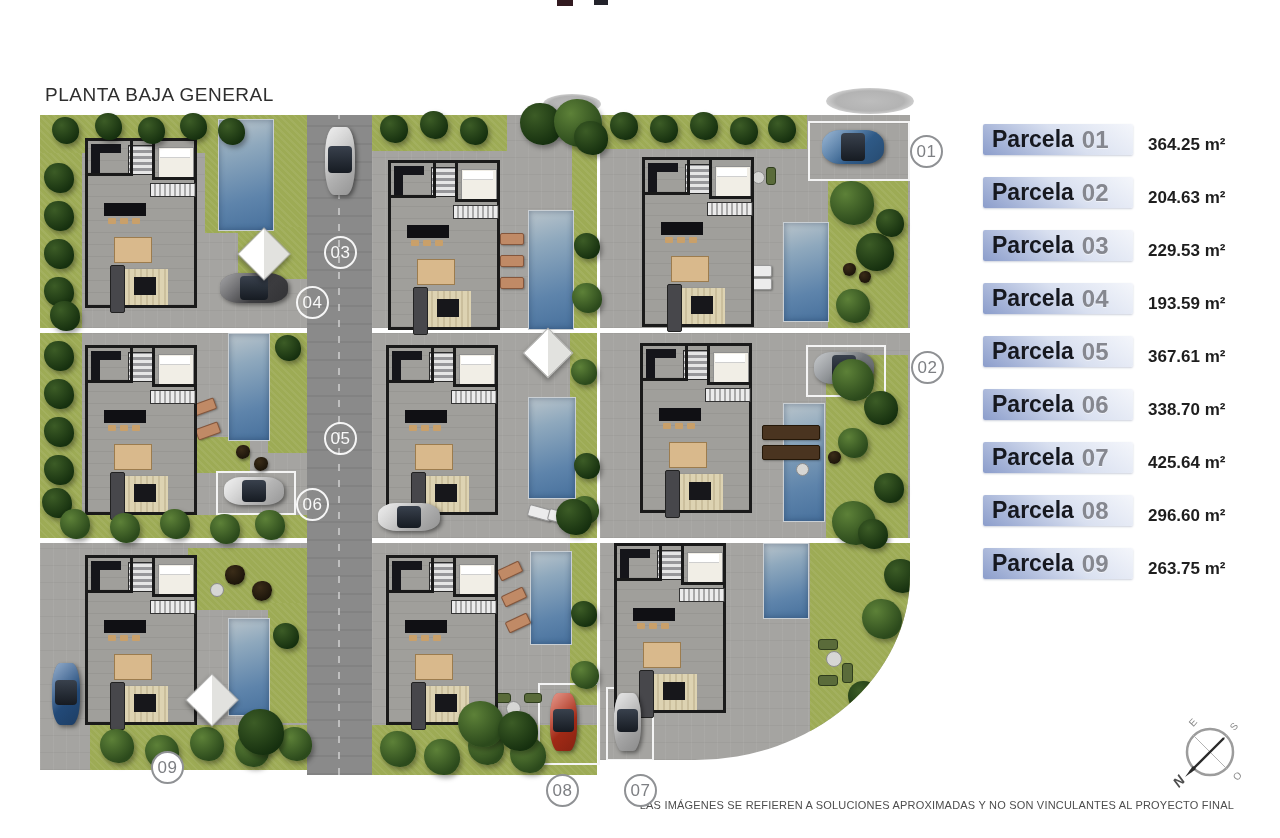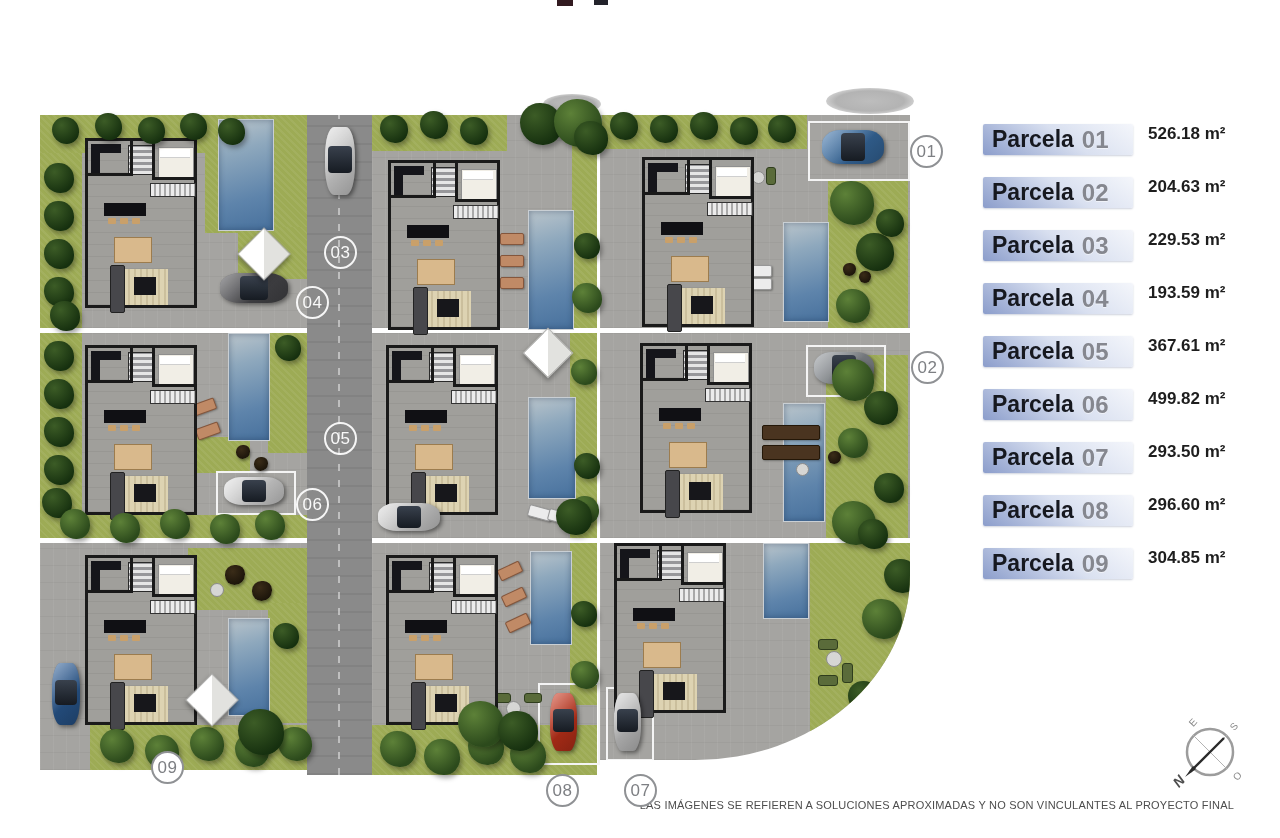--- a/index.html
+++ b/index.html
@@ -4,21 +4,21 @@
 <style>
   html,body{margin:0;padding:0;background:#ffffff;}
   #canvas{position:relative;width:1280px;height:838px;background:#ffffff;overflow:hidden;
           font-family:"Liberation Sans", sans-serif;}
   .abs{position:absolute;}
   
   #page-title{left:45px;top:84px;font-size:19px;color:#2e2e2e;letter-spacing:.5px;font-weight:400;}
   #disclaimer{right:46px;top:799px;font-size:11px;color:#4d4d4d;letter-spacing:.2px;}
   
   #legend{left:983px;top:124px;width:260px;display:flex;flex-direction:column;gap:22px;}
-  .legend-row{display:flex;align-items:flex-start;height:31px;}
+  .legend-row{display:flex;align-items:flex-end;height:31px;}
   .legend-bar{width:150px;height:31px;border-radius:2px;display:flex;align-items:center;padding-left:9px;box-sizing:border-box;
               background:linear-gradient(215deg,#f4f6fb 0%,#d9e0f0 45%,#8b9dcb 100%);
               box-shadow:0 1px 2px rgba(60,75,120,.25);}
   .legend-parcela{font-size:23px;font-weight:bold;color:#16181f;}
   .legend-num{font-size:24px;font-weight:bold;color:#85878f;margin-left:8px;text-shadow:0 1px 0 rgba(255,255,255,.5);}
   .legend-area{margin-left:15px;font-size:17px;font-weight:bold;color:#1e1e1e;white-space:nowrap;}
   
   #plan{left:40px;top:115px;width:920px;height:662px;}
   .parcel{position:absolute;background:#a5a4a1;
           background-image:repeating-linear-gradient(90deg,rgba(255,255,255,.05) 0 1px,rgba(0,0,0,0) 1px 13px),
@@ -74,20 +74,21 @@
   .frag{position:absolute;z-index:0;}
   .blob{position:absolute;border-radius:50%;z-index:0;
         background:radial-gradient(ellipse at center,#bdbdbd 0%,#b3b3b3 55%,rgba(179,179,179,0) 100%);}
   #compass{position:absolute;left:1168px;top:712px;z-index:3;}
 </style>
 </head>
 <body>
 
 <div id="canvas">
 
+  <div class="abs" id="page-title">PLANTA BAJA GENERAL</div>
 
   <div class="frag" style="left:557px;top:0;width:16px;height:6px;background:#321a20;"></div>
   <div class="frag" style="left:594px;top:0;width:14px;height:5px;background:#23232b;"></div>
   <div class="blob" style="left:543px;top:94px;width:58px;height:20px;"></div>
   <div class="blob" style="left:826px;top:88px;width:88px;height:26px;"></div>
 
   <div class="abs" id="plan">
       <div id="road" style="left: 267px; top: 0px; width: 65px; height: 660px;">
         <div class="road-dash" style="left: 31px; top: 0px; width: 2px; height: 660px;"></div>
         <div class="car" style="left: 18px; top: 12px; width: 30px; height: 68px; background: linear-gradient(135deg, rgb(222, 222, 222), rgba(0, 0, 0, 0.333)), rgb(222, 222, 222);">
@@ -465,21 +466,21 @@
         </div>
       </div>
     </div>
 
   <div class="abs" id="legend">
       <div class="legend-row">
         <div class="legend-bar">
           <div class="legend-parcela">Parcela</div>
           <div class="legend-num">01</div>
         </div>
-        <div class="legend-area">526.18 m²</div>
+        <div class="legend-area">364.25 m²</div>
       </div>
       <div class="legend-row">
         <div class="legend-bar">
           <div class="legend-parcela">Parcela</div>
           <div class="legend-num">02</div>
         </div>
         <div class="legend-area">204.63 m²</div>
       </div>
       <div class="legend-row">
         <div class="legend-bar">
@@ -500,42 +501,42 @@
           <div class="legend-parcela">Parcela</div>
           <div class="legend-num">05</div>
         </div>
         <div class="legend-area">367.61 m²</div>
       </div>
       <div class="legend-row">
         <div class="legend-bar">
           <div class="legend-parcela">Parcela</div>
           <div class="legend-num">06</div>
         </div>
-        <div class="legend-area">499.82 m²</div>
+        <div class="legend-area">338.70 m²</div>
       </div>
       <div class="legend-row">
         <div class="legend-bar">
           <div class="legend-parcela">Parcela</div>
           <div class="legend-num">07</div>
         </div>
-        <div class="legend-area">293.50 m²</div>
+        <div class="legend-area">425.64 m²</div>
       </div>
       <div class="legend-row">
         <div class="legend-bar">
           <div class="legend-parcela">Parcela</div>
           <div class="legend-num">08</div>
         </div>
         <div class="legend-area">296.60 m²</div>
       </div>
       <div class="legend-row">
         <div class="legend-bar">
           <div class="legend-parcela">Parcela</div>
           <div class="legend-num">09</div>
         </div>
-        <div class="legend-area">304.85 m²</div>
+        <div class="legend-area">263.75 m²</div>
       </div>
     </div>
 
   <svg id="compass" width="82" height="82" viewBox="0 0 82 82">
     <circle cx="42" cy="40" r="23" fill="none" stroke="#9c9c9c" stroke-width="2.5"></circle>
     <line x1="25" y1="23" x2="59" y2="57" stroke="#b3b3b3" stroke-width="1"></line>
     <line x1="59" y1="23" x2="25" y2="57" stroke="#b3b3b3" stroke-width="1"></line>
     <line x1="56" y1="26" x2="22" y2="60" stroke="#2a2a2a" stroke-width="2.4"></line>
     <polygon points="17,65 28,57 25,54" fill="#2a2a2a"></polygon>
     <text x="6" y="75" font-size="14" font-weight="bold" font-style="italic" fill="#4d4d4d" transform="rotate(-48 10 70)">N</text>

